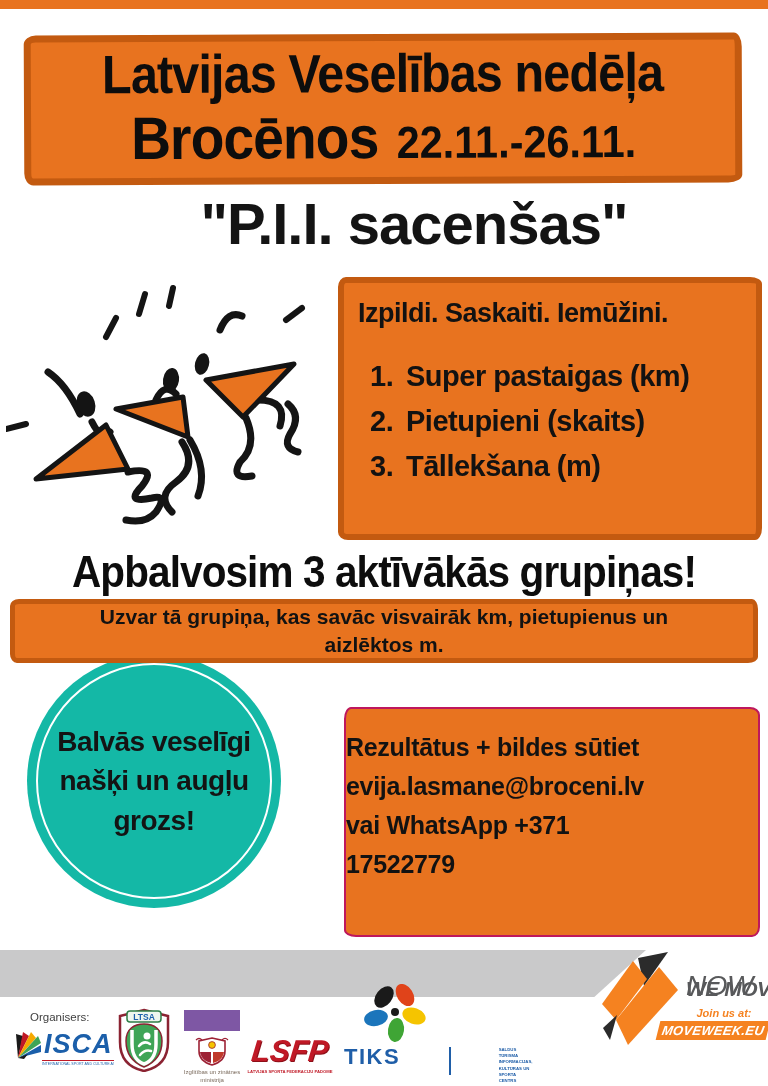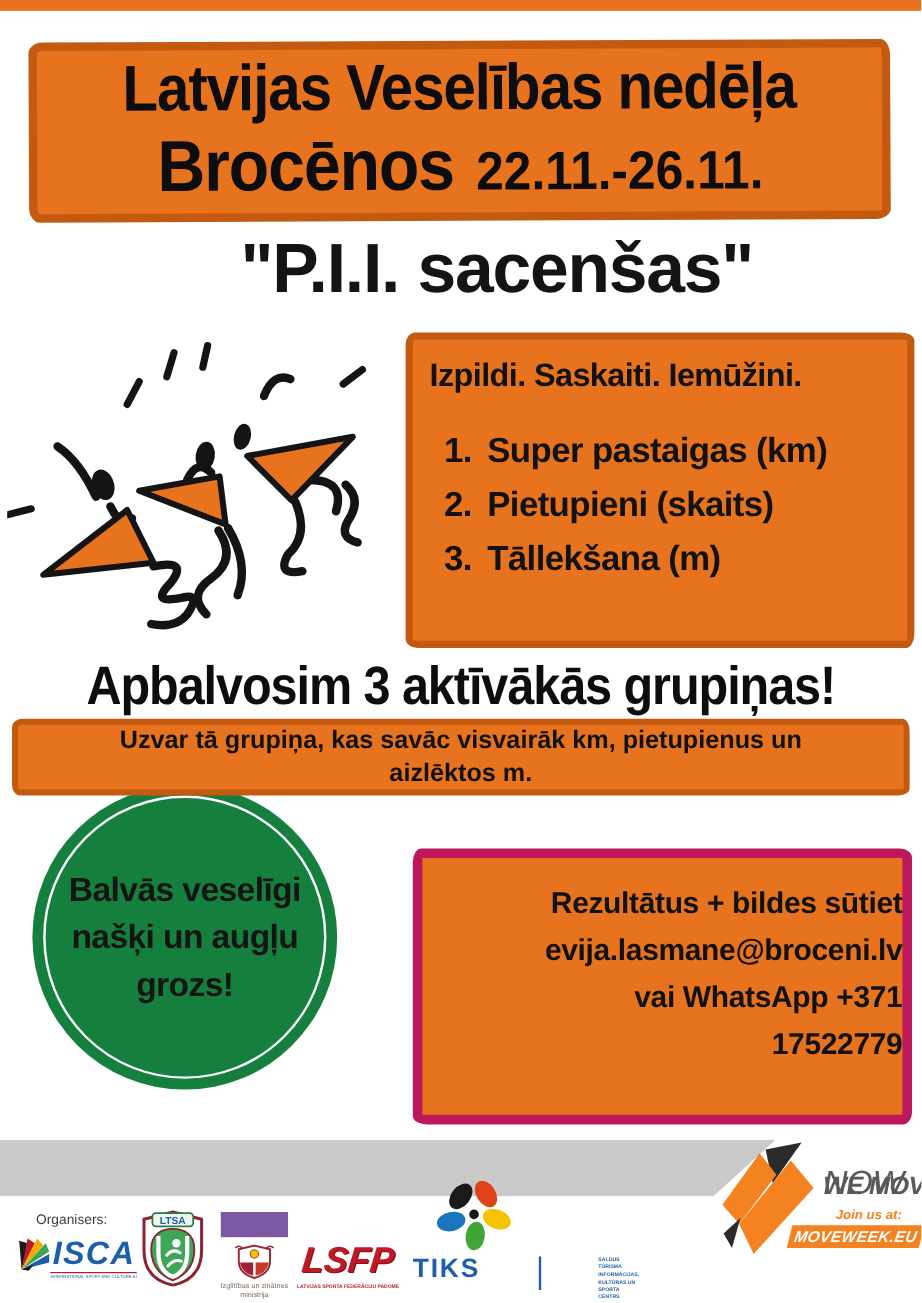--- a/index.html
+++ b/index.html
@@ -69,36 +69,36 @@
     top:599px; left:10px; width:748px; height:64px;
     background:#E8731F; border:5px solid #C35A10;
     border-radius:9px 6px 10px 7px / 7px 10px 6px 9px;
     z-index:3; display:flex; align-items:center; justify-content:flex-start;
     padding:0 40px;
   }
   .rule-text { font-size:21px; font-weight:700; color:#121212; text-align:center; line-height:1.32; }
 
   .prize-circle {
     top:654px; left:27px; width:254px; height:254px;
-    background:#15803d; border-radius:50%; z-index:2;
+    background:#14b8a6; border-radius:50%; z-index:2;
     display:flex; align-items:center; justify-content:center;
   }
   .prize-circle::before {
     content:""; position:absolute; inset:9px; border:2px solid #ffffff; border-radius:50%;
   }
   .prize-text {
     width:214px; text-align:center; font-size:28px; font-weight:800;
     color:#141414; line-height:1.4; letter-spacing:-0.5px; position:relative;
   }
 
   .contact-box {
     top:707px; left:344px; width:416px; height:230px;
-    background:#E8731F; border:8px solid #be185d;
+    background:#E8731F; border:2px solid #be185d;
     border-radius:7px 10px 8px 12px / 12px 8px 10px 7px;
-    padding-top:19px; text-align:right; color:#121212;
+    padding-top:19px; text-align:left; color:#121212;
   }
   .contact-line { font-size:25px; font-weight:700; line-height:1.56; letter-spacing:-0.3px; }
 
   .gray-bar {
     top:950px; left:0; width:646px; height:47px; background:#C9C9CA;
     clip-path:polygon(0 0, 100% 0, 92% 100%, 0 100%);
   }
 
   
   .nwm { top:946px; left:594px; width:174px; height:106px; }

